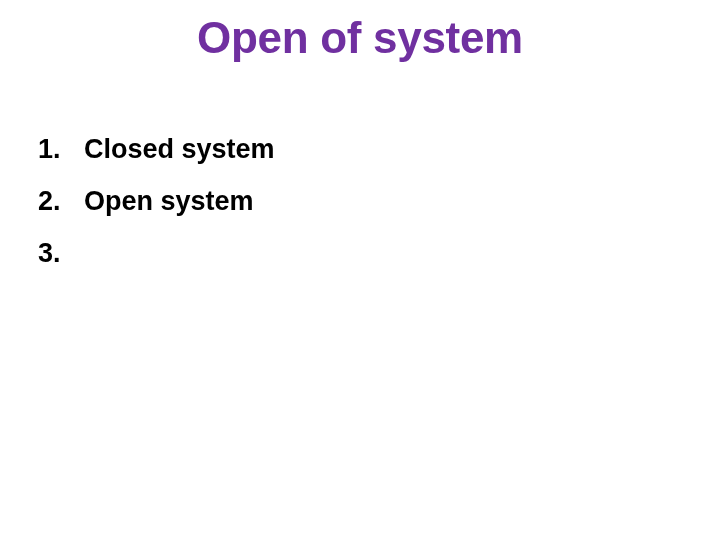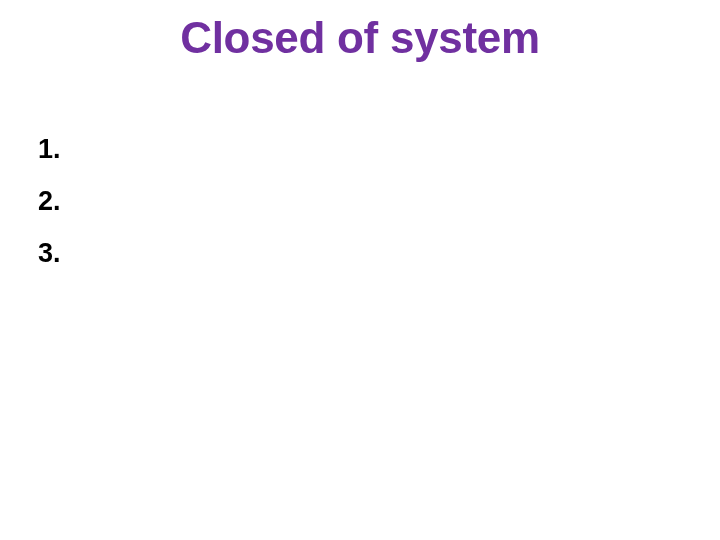--- a/index.html
+++ b/index.html
@@ -75,30 +75,32 @@
     display: inline-block;
     font-weight: bold;
     color: #000000;
   }
 </style>
 </head>
 <body>
 
 <div id="slide">
 
-  <div id="slide-title">Closed of system</div>
+  <div id="slide-title">Open of system</div>
 
   <ol id="body-list">
 
     <li class="list-item">
       <span class="item-marker">1.</span>
+      <span class="item-text">Closed system</span>
     </li>
 
     <li class="list-item">
       <span class="item-marker">2.</span>
+      <span class="item-text">Open system</span>
     </li>
 
     <li class="list-item">
       <span class="item-marker">3.</span>
     </li>
 
   </ol>
 
 </div>
 

